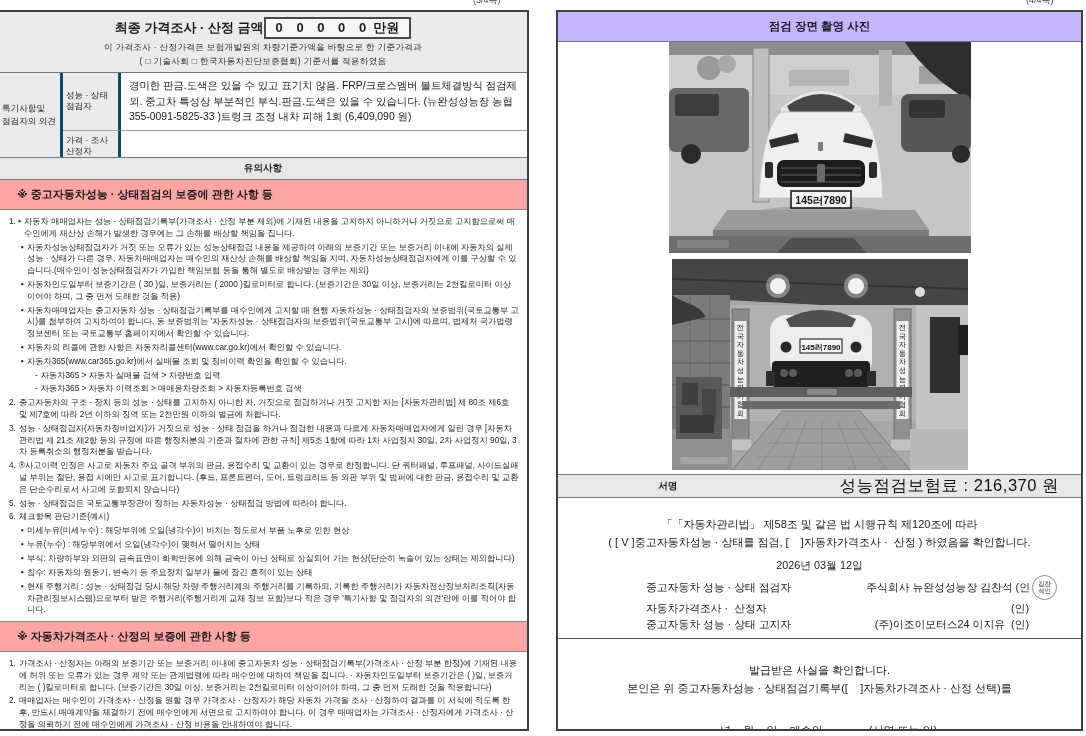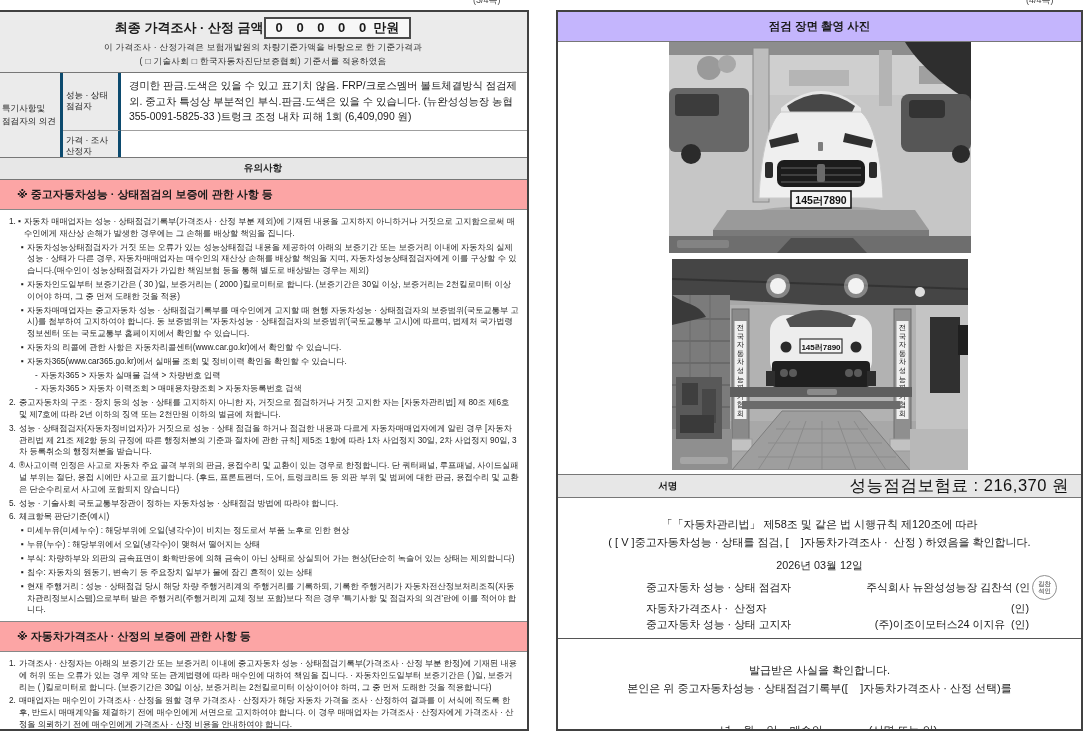--- a/index.html
+++ b/index.html
@@ -37,21 +37,21 @@
   .ind0{margin-left:1px;}
   .ind1{margin-left:13px;}
   .ind2{margin-left:27px;}
 
   
   .photo-header{background:#c4b5fd;border-bottom:1px solid #777;text-align:center;font-size:11.5px;font-weight:600;padding:7px 0;}
   .photo-wrap{display:flex;flex-direction:column;align-items:center;padding-top:0;gap:6px;background:#fff;}
   .photo{display:block;}
   .sign-bar{display:flex;align-items:center;background:#e7e7e7;border-top:1px solid #777;border-bottom:1px solid #777;height:27px;margin-top:4px;}
   .sign-label{width:42%;text-align:center;font-weight:bold;font-size:9.6px;}
-  .fee{flex:1;text-align:right;padding-right:12px;font-size:16.5px;letter-spacing:.5px;color:#101010;}
+  .fee{flex:1;text-align:right;padding-right:22px;font-size:16.5px;letter-spacing:.5px;color:#101010;}
   .statement{padding:16px 0 6px;text-align:center;}
   .st-line{font-size:11px;margin-top:3px;white-space:pre-wrap;}
   .st-date{font-size:10.8px;margin-top:9px;}
   .signer-rows{margin-top:2px;}
   .signer{display:flex;justify-content:space-between;align-items:center;font-size:10.8px;padding:0 52px 0 88px;margin-top:2px;text-align:left;}
   .signer .role{white-space:pre;}
   .signer .sval{white-space:pre;display:flex;align-items:center;}
   .signer.s0{padding-right:24px;}
   .stamp{width:23px;height:23px;border:1.2px solid #8f8f8f;border-radius:50%;display:inline-flex;flex-direction:column;justify-content:center;align-items:center;margin-left:2px;color:#6f6f6f;font-size:6.3px;line-height:1.1;font-weight:bold;}
   .confirm{border-top:1.5px solid #555;flex:1;text-align:center;padding-top:21px;}
@@ -128,21 +128,21 @@
       <div class="nl ind0">
         <span class="nm">3.</span>
         <span class="nt">성능 · 상태점검자(자동차정비업자)가 거짓으로 성능 · 상태 점검을 하거나 점검한 내용과 다르게 자동차매매업자에게 알린 경우 [자동차관리법 제 21조 제2항 등의 규정에 따른 행정처분의 기준과 절차에 관한 규칙] 제5조 1항에 따라 1차 사업정지 30일, 2차 사업정지 90일, 3차 등록취소의 행정처분을 받습니다.</span>
       </div>
       <div class="nl ind0">
         <span class="nm">4.</span>
         <span class="nt">®사고이력 인정은 사고로 자동차 주요 골격 부위의 판금, 용접수리 및 교환이 있는 경우로 한정합니다. 단 쿼터패널, 루프패널, 사이드실패널 부위는 절단, 용접 시에만 사고로 표기합니다. (후드, 프론트펜더, 도어, 트렁크리드 등 외판 부위 및 범퍼에 대한 판금, 용접수리 및 교환은 단순수리로서 사고에 포함되지 않습니다)</span>
       </div>
       <div class="nl ind0">
         <span class="nm">5.</span>
-        <span class="nt">성능 · 기술사회 국토교통부장관이 정하는 자동차성능 · 상태점검 방법에 따라야 합니다.</span>
+        <span class="nt">성능 · 상태점검은 국토교통부장관이 정하는 자동차성능 · 상태점검 방법에 따라야 합니다.</span>
       </div>
       <div class="nl ind0">
         <span class="nm">6.</span>
         <span class="nt">체크항목 판단기준(예시)</span>
       </div>
       <div class="nl ind1">
         <span class="nm">▪</span>
         <span class="nt">미세누유(미세누수) : 해당부위에 오일(냉각수)이 비치는 정도로서 부품 노후로 인한 현상</span>
       </div>
       <div class="nl ind1">

